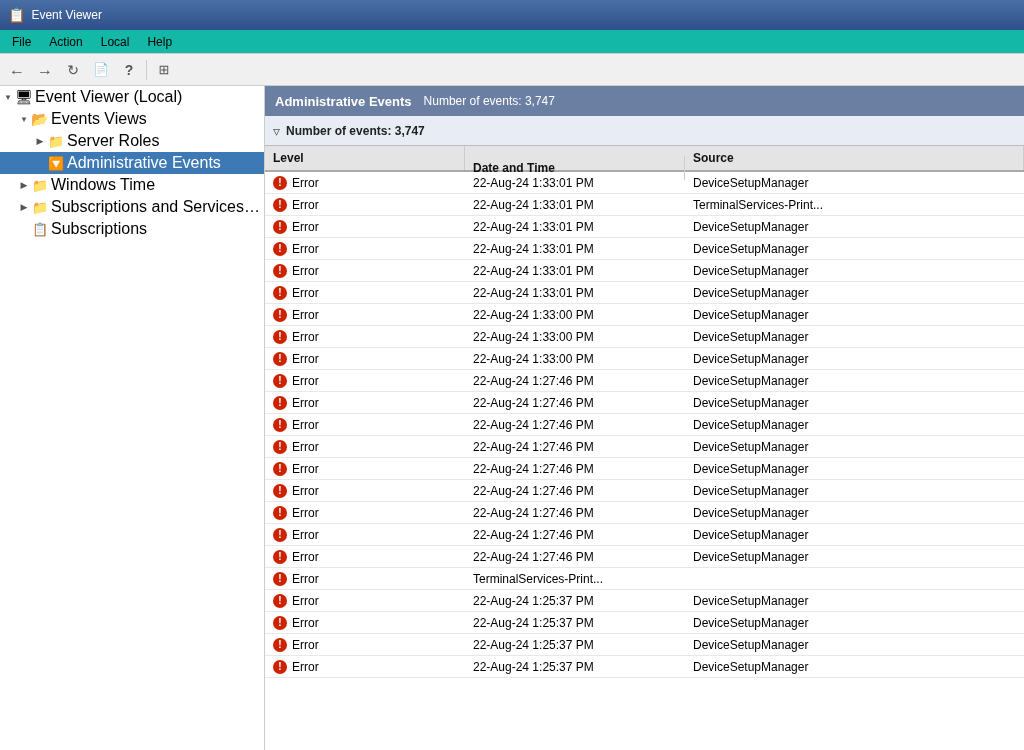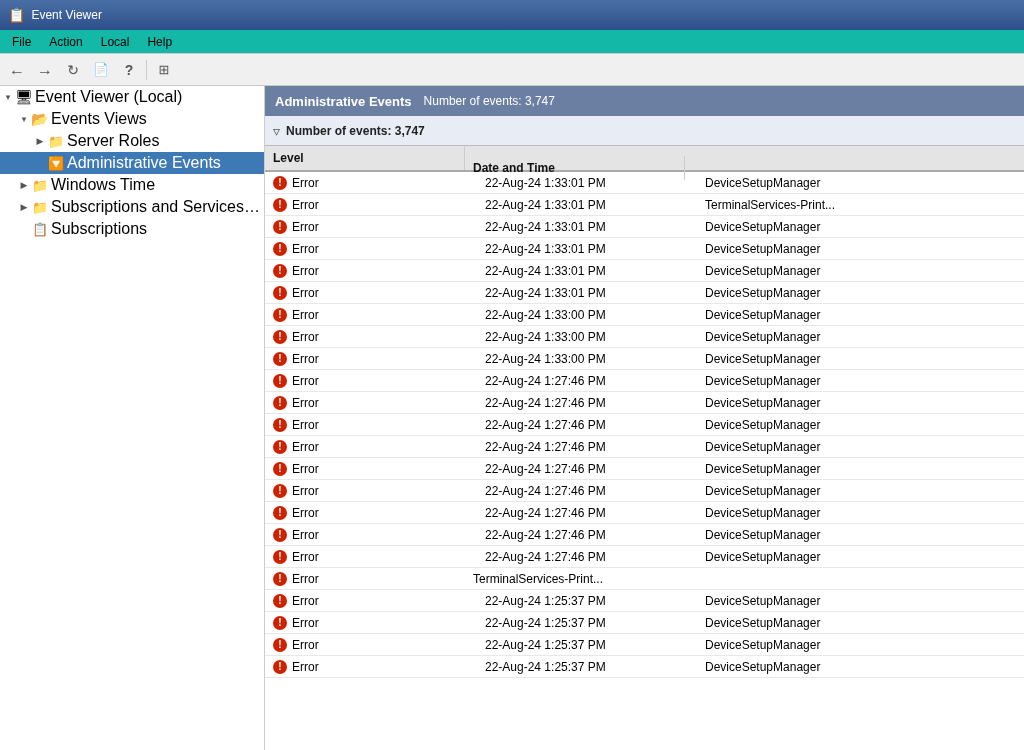--- a/index.html
+++ b/index.html
@@ -216,21 +216,21 @@
       overflow: hidden;
       text-overflow: ellipsis;
       white-space: nowrap;
       font-size: 12px;
       display: flex;
       align-items: center;
       gap: 5px;
       height: 100%;
     }
     .cell-level { width: 200px; flex-shrink: 0; }
-    .cell-datetime { width: 220px; flex-shrink: 0; margin-left: 12px; }
+    .cell-datetime { width: 220px; flex-shrink: 0; }
     .cell-source { flex: 1; }
 
     .error-icon {
       width: 14px;
       height: 14px;
       border-radius: 50%;
       background: #cc2200;
       display: inline-flex;
       align-items: center;
       justify-content: center;
@@ -350,20 +350,21 @@
     </div>
 
     <div class="filter-bar">
       <span class="filter-icon">▿</span>
       <span class="filter-text">Number of events: 3,747</span>
     </div>
 
     <div class="col-headers">
       <div class="col-header col-level">Level</div>
       <div class="col-header col-datetime">Date and Time</div>
+      <div class="col-header col-source">Source</div>
     </div>
 
     <div class="events-list" id="events-list">
 
     <div class="event-row">
           <div class="event-cell cell-level">
             <span class="error-icon">!</span>
             <span>Error</span>
           </div>
           <div class="event-cell cell-datetime">22-Aug-24 1:33:01 PM</div>

